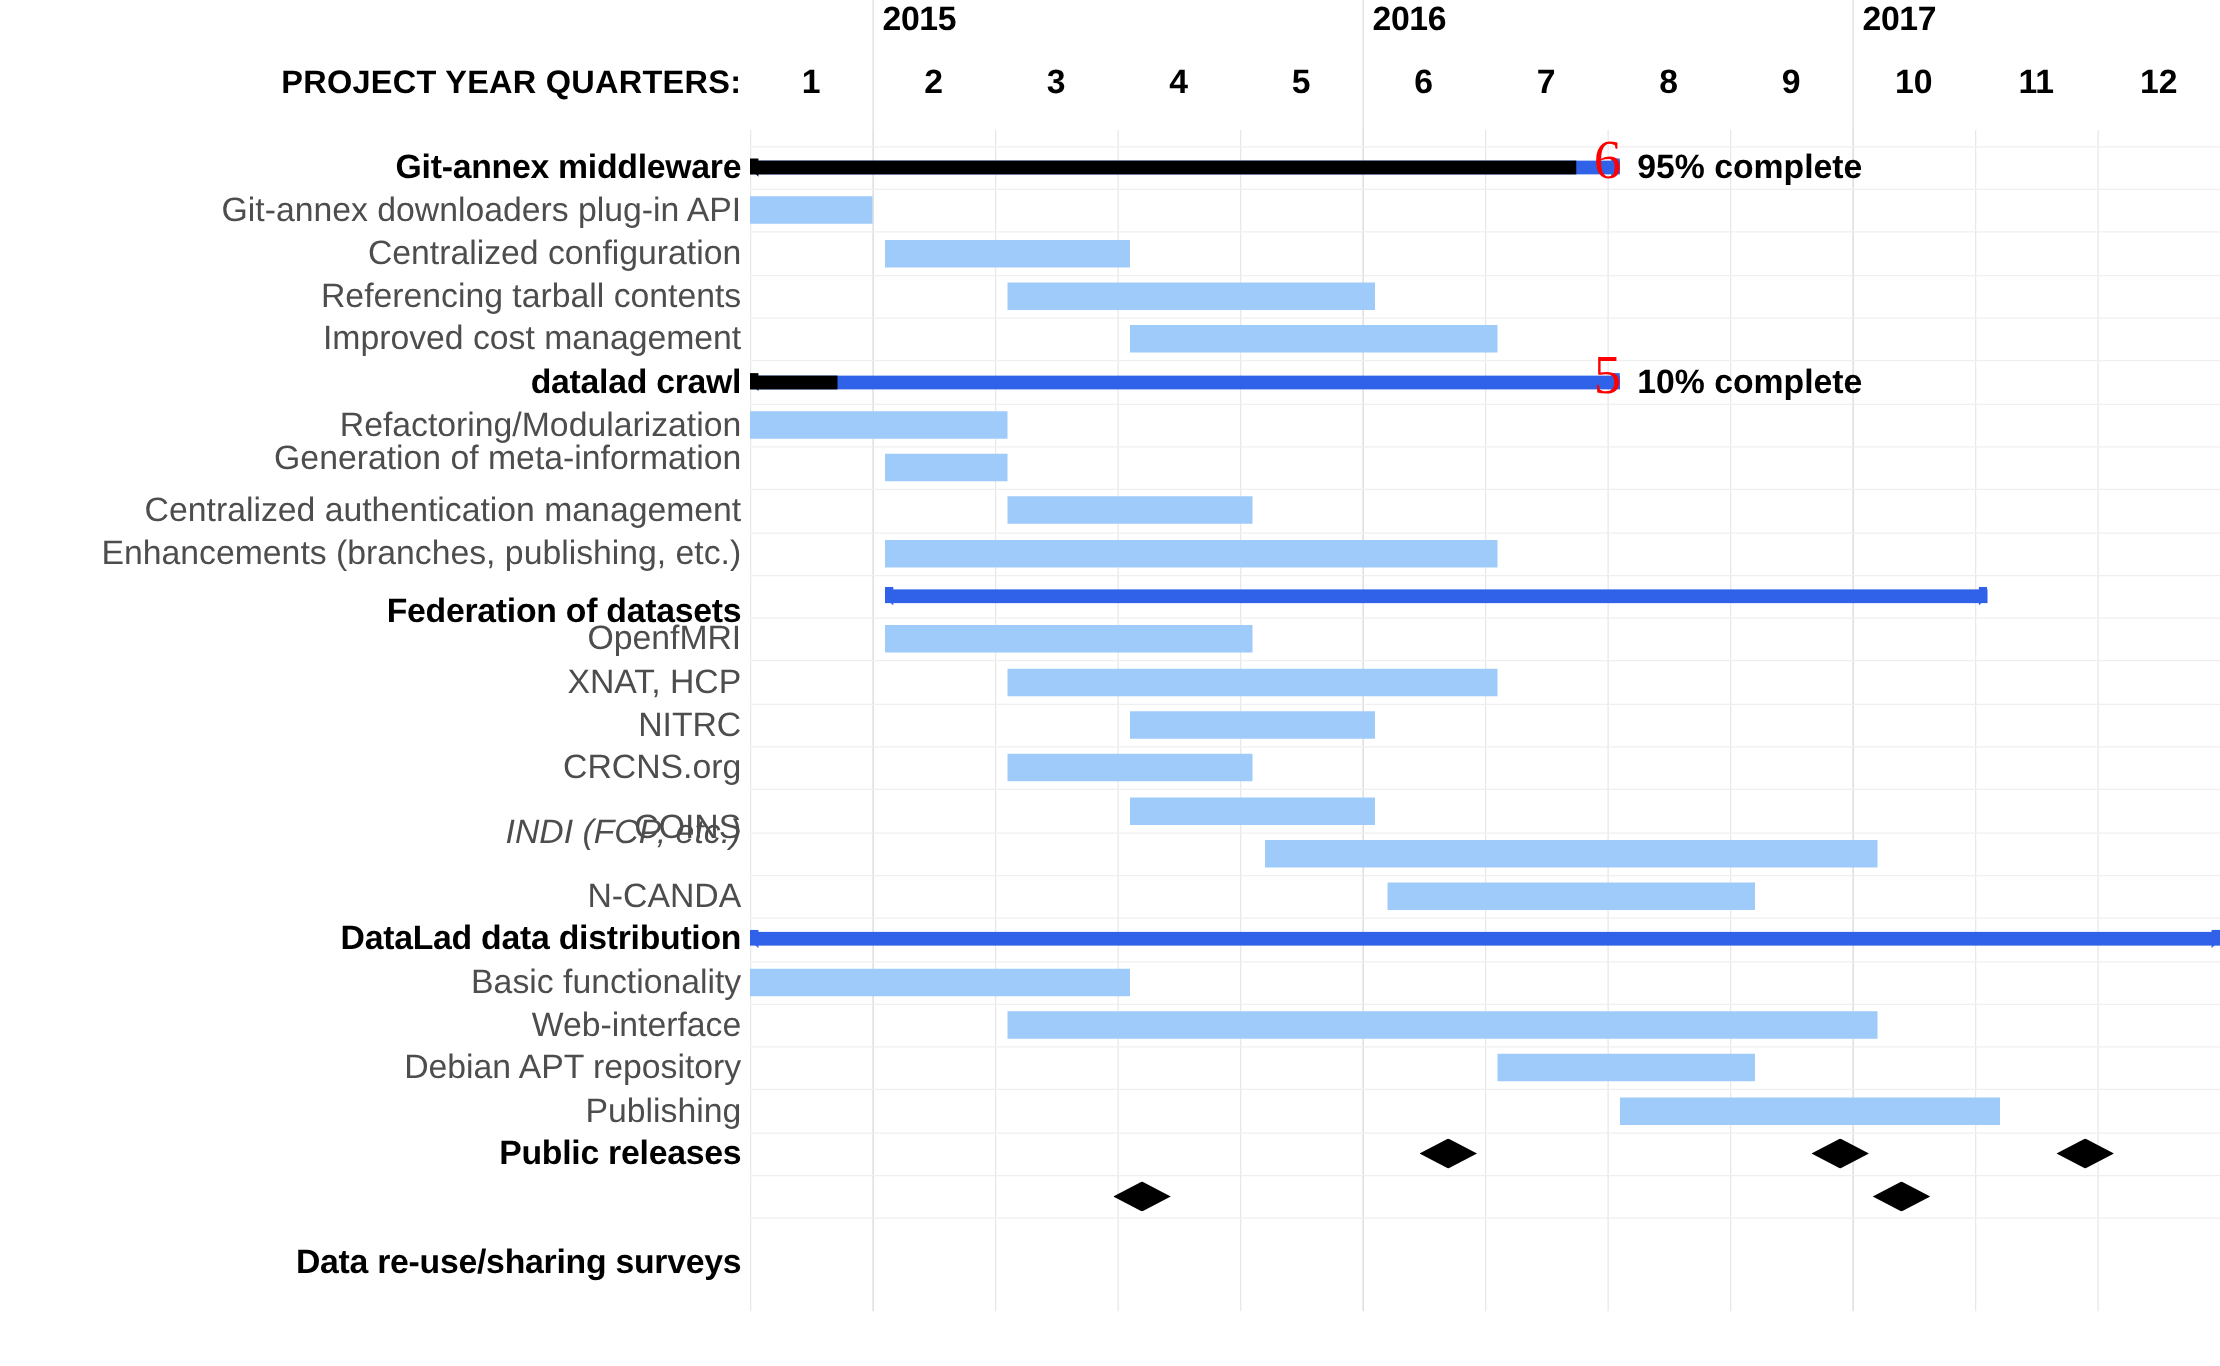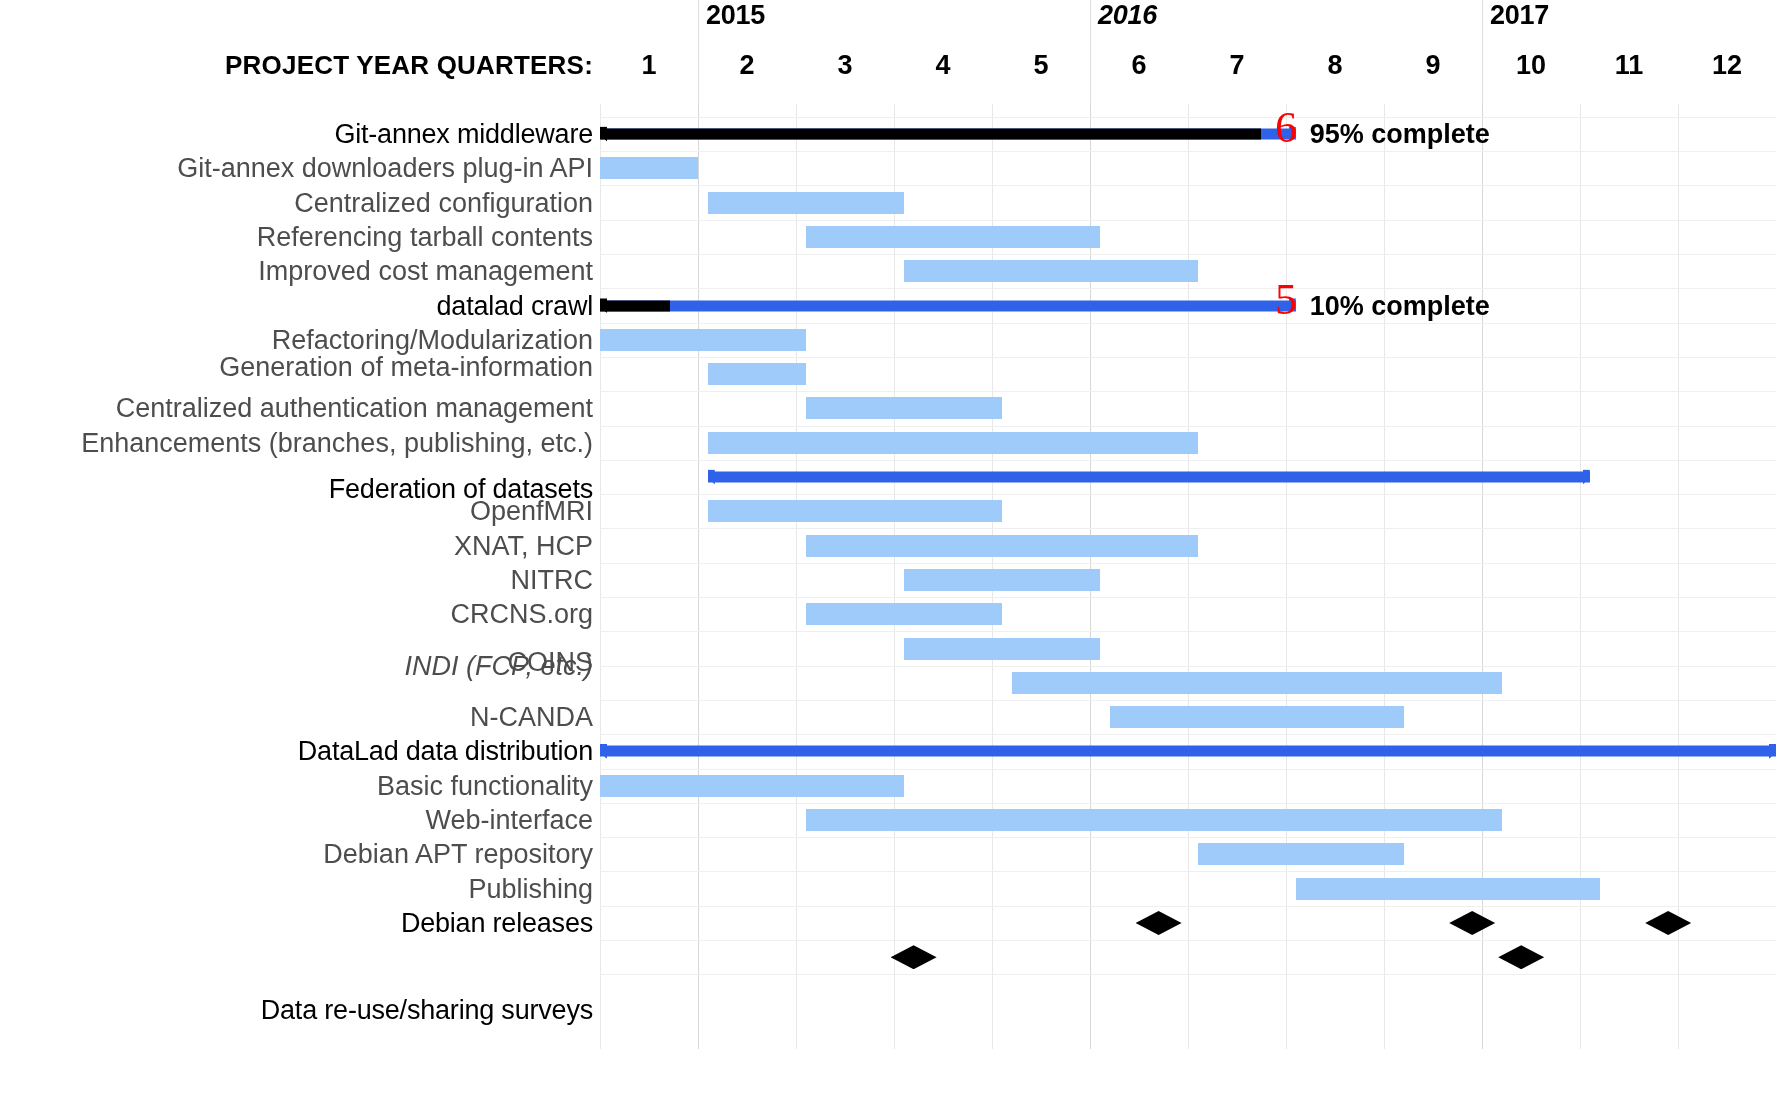--- a/index.html
+++ b/index.html
@@ -85,21 +85,21 @@
     right: 1183px;          
     text-align: right;
     white-space: nowrap;
     font-size: 27px;
     color: #4d4d4d;
     line-height: 1;
     transform: translateY(-50%);
   }
   .rowlabel.group {
     color: #000000;
-    font-weight: normal;
+    font-weight: bold;
     letter-spacing: -0.2px;
   }
 
   
   .bar {
     position: absolute;
     background: #9ecbfa;
     height: 22px;
     transform: translateY(-50%);
   }
@@ -160,21 +160,21 @@
 </style>
 </head>
 <body>
 
 <div id="gantt">
 
   <div>
     <div class="quarters-caption" style="right:1183px; top:50px;">PROJECT YEAR QUARTERS:</div>
     <div id="year-labels">
         <div class="year-label" style="left: 706px; top: 0px;">2015</div>
-        <div class="year-label" style="left: 1098px; top: 0px; font-style: italic;">2016</div>
+        <div class="year-label" style="left: 1098px; top: 0px;">2016</div>
         <div class="year-label" style="left: 1490px; top: 0px;">2017</div>
       </div>
     <div id="quarter-numbers">
         <div class="qnum" style="left: 649px; top: 50px;">1</div>
         <div class="qnum" style="left: 747px; top: 50px;">2</div>
         <div class="qnum" style="left: 845px; top: 50px;">3</div>
         <div class="qnum" style="left: 943px; top: 50px;">4</div>
         <div class="qnum" style="left: 1041px; top: 50px;">5</div>
         <div class="qnum" style="left: 1139px; top: 50px;">6</div>
         <div class="qnum" style="left: 1237px; top: 50px;">7</div>
@@ -300,20 +300,20 @@
       <div class="rowlabel" style="top: 579.9px;">NITRC</div>
       <div class="rowlabel" style="top: 614.2px;">CRCNS.org</div>
       <div class="rowlabel" style="top: 662px; margin-left: 16px;">COINS</div>
       <div class="rowlabel" style="top: 666px; font-style: italic;">INDI (FCP, etc.)</div>
       <div class="rowlabel" style="top: 717.1px;">N-CANDA</div>
       <div class="rowlabel group" style="top: 751.4px;">DataLad data distribution</div>
       <div class="rowlabel" style="top: 785.7px;">Basic functionality</div>
       <div class="rowlabel" style="top: 820px;">Web-interface</div>
       <div class="rowlabel" style="top: 854.3px;">Debian APT repository</div>
       <div class="rowlabel" style="top: 888.6px;">Publishing</div>
-      <div class="rowlabel group" style="top: 922.9px;">Debian releases</div>
+      <div class="rowlabel group" style="top: 922.9px;">Public releases</div>
       <div class="rowlabel group" style="top: 1010px;">Data re-use/sharing surveys</div>
     </div>
 
 <div class="yeartick" style="left: 698px; top: 0px; height: 104px;"></div>
     <div class="yeartick" style="left: 1090px; top: 0px; height: 104px;"></div>
     <div class="yeartick" style="left: 1482px; top: 0px; height: 104px;"></div>
   </div>
 
 </body></html>

